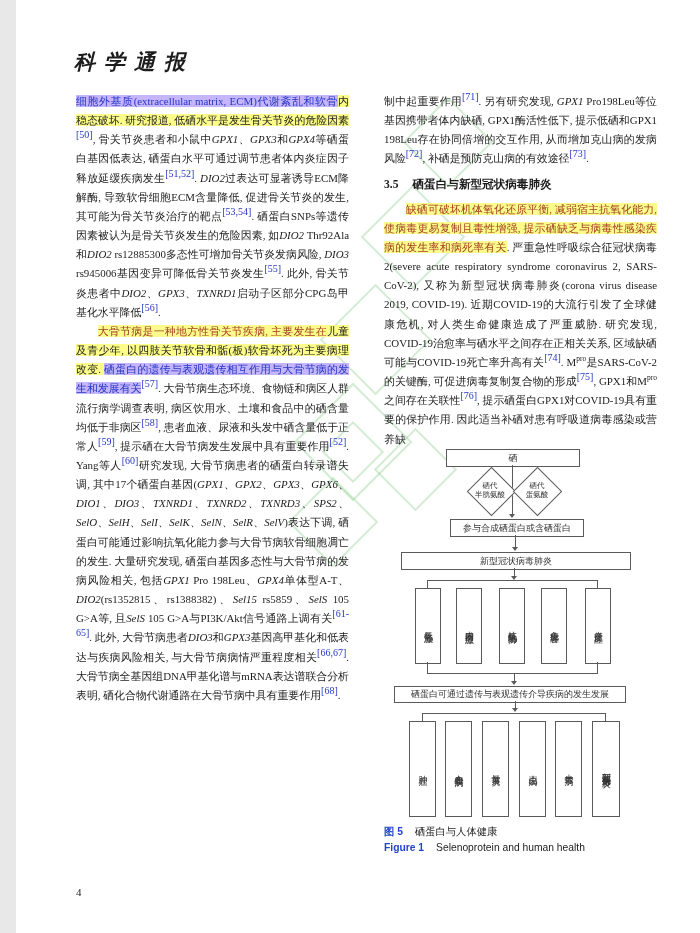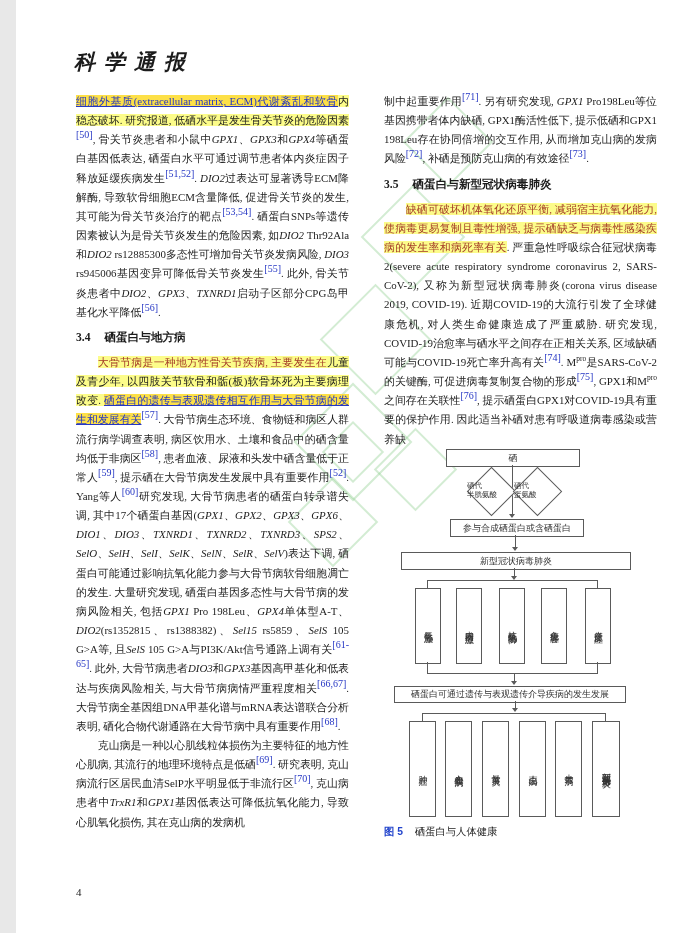--- a/index.html
+++ b/index.html
@@ -14,38 +14,38 @@
   .col{position:absolute;top:92px;width:273px;font-size:10.9px;line-height:19.15px;
        text-align:justify;z-index:1;overflow:hidden;}
   .col-left{left:60px;height:778px;}
   .col-right{left:368px;height:360px;}
   .para{margin:0;}
   .indent{text-indent:2em;}
   h3.sec{font-size:11.6px;font-weight:bold;margin:8px 0 7px 0;line-height:16px;text-indent:0;}
   h3.sec .num{margin-right:14px;}
   .i{font-style:italic;}
   .hl{background:#fcfc8a;}
-  .hlb{background:#fde047;color:#2536c4;text-decoration:underline;}
+  .hlb{background:#c4b5fd;color:#2536c4;}
   .hlr{background:#fcfc8a;color:#a33b28;}
   sup.sup{color:#2536c4;font-size:10px;line-height:0;}
   sup.supb{font-size:7.5px;line-height:0;color:inherit;}
   
   .pageno{position:absolute;left:60px;top:886px;font-size:11px;z-index:1;}
   
   .fig{position:absolute;left:368px;top:446px;width:273px;height:420px;z-index:1;}
   .fbox{position:absolute;border:1px solid #5a5a5a;background:#fff;display:flex;
         align-items:center;justify-content:center;font-size:9px;color:#333;
         font-family:"Liberation Sans","DejaVu Sans",sans-serif;}
   .vbox{writing-mode:vertical-rl;text-orientation:upright;letter-spacing:1px;}
   .fline{position:absolute;background:#5a5a5a;}
   .arr{position:absolute;width:0;height:0;border-left:3px solid transparent;
        border-right:3px solid transparent;border-top:4px solid #5a5a5a;}
   .diamond{position:absolute;width:33px;height:33px;border:1px solid #5a5a5a;background:#fff;
            transform:rotate(45deg);}
-  .dtext{position:absolute;width:46px;text-align:left;font-size:7.5px;line-height:8.5px;
+  .dtext{position:absolute;width:46px;text-align:center;font-size:7.5px;line-height:8.5px;
          color:#333;font-family:"Liberation Sans","DejaVu Sans",sans-serif;}
   .figcap{position:absolute;font-size:10.3px;line-height:15px;white-space:nowrap;
           font-family:"Liberation Sans","DejaVu Sans",sans-serif;}
   .figcap .lab{color:#2244cc;font-weight:bold;margin-right:12px;}
 </style>
 </head>
 <body>
 
 <div class="page">
 
@@ -54,23 +54,21 @@
   <div class="wm" style="left:320px;top:300px;width:75px;height:75px;"></div>
   <div class="wm" style="left:295px;top:400px;width:80px;height:80px;"></div>
   <div class="wm" style="left:315px;top:430px;width:40px;height:40px;"></div>
   <div class="wm" style="left:285px;top:490px;width:60px;height:60px;"></div>
   <div class="wm" style="left:370px;top:440px;width:55px;height:55px;"></div>
 
   <div class="logo">科学通报</div>
 
   <div class="col col-left">
     <p class="para"><span class="hlb">细胞外基质(extracellular matrix, ECM)代谢紊乱和软骨</span><span class="hl">内稳态破坏. 研究报道, 低硒水平是发生骨关节炎的危险因素</span><sup class="sup">[50]</sup><span>, 骨关节炎患者和小鼠中</span><span class="i">GPX1</span><span>、</span><span class="i">GPX3</span><span>和</span><span class="i">GPX4</span><span>等硒蛋白基因低表达, 硒蛋白水平可通过调节患者体内炎症因子释放延缓疾病发生</span><sup class="sup">[51,52]</sup><span>. </span><span class="i">DIO2</span><span>过表达可显著诱导ECM降解酶, 导致软骨细胞ECM含量降低, 促进骨关节炎的发生, 其可能为骨关节炎治疗的靶点</span><sup class="sup">[53,54]</sup><span>. 硒蛋白SNPs等遗传因素被认为是骨关节炎发生的危险因素, 如</span><span class="i">DIO2</span><span> Thr92Ala和</span><span class="i">DIO2</span><span> rs12885300多态性可增加骨关节炎发病风险, </span><span class="i">DIO3</span><span> rs945006基因变异可降低骨关节炎发生</span><sup class="sup">[55]</sup><span>. 此外, 骨关节炎患者中</span><span class="i">DIO2</span><span>、</span><span class="i">GPX3</span><span>、</span><span class="i">TXNRD1</span><span>启动子区部分CPG岛甲基化水平降低</span><sup class="sup">[56]</sup><span>.</span></p>
-    <h3 class="sec"><span class="num">3.4</span><span>硒蛋白与地方病</span></h3>
     <p class="para indent"><span class="hlr">大骨节病是一种地方性骨关节疾病, 主要发生在</span><span class="hl">儿童及青少年, 以四肢关节软骨和骺(板)软骨坏死为主要病理改变. </span><span class="hlb">硒蛋白的遗传与表观遗传相互作用与大骨节病的发生和发展有关</span><sup class="sup">[57]</sup><span>. 大骨节病生态环境、食物链和病区人群流行病学调查表明, 病区饮用水、土壤和食品中的硒含量均低于非病区</span><sup class="sup">[58]</sup><span>, 患者血液、尿液和头发中硒含量低于正常人</span><sup class="sup">[59]</sup><span>, 提示硒在大骨节病发生发展中具有重要作用</span><sup class="sup">[52]</sup><span>. Yang等人</span><sup class="sup">[60]</sup><span>研究发现, 大骨节病患者的硒蛋白转录谱失调, 其中17个硒蛋白基因(</span><span class="i">GPX1</span><span>、</span><span class="i">GPX2</span><span>、</span><span class="i">GPX3</span><span>、</span><span class="i">GPX6</span><span>、</span><span class="i">DIO1</span><span>、</span><span class="i">DIO3</span><span>、</span><span class="i">TXNRD1</span><span>、</span><span class="i">TXNRD2</span><span>、</span><span class="i">TXNRD3</span><span>、</span><span class="i">SPS2</span><span>、</span><span class="i">SelO</span><span>、</span><span class="i">SelH</span><span>、</span><span class="i">SelI</span><span>、</span><span class="i">SelK</span><span>、</span><span class="i">SelN</span><span>、</span><span class="i">SelR</span><span>、</span><span class="i">SelV</span><span>)表达下调, 硒蛋白可能通过影响抗氧化能力参与大骨节病软骨细胞凋亡的发生. 大量研究发现, 硒蛋白基因多态性与大骨节病的发病风险相关, 包括</span><span class="i">GPX1</span><span> Pro 198Leu、</span><span class="i">GPX4</span><span>单体型A-T、</span><span class="i">DIO2</span><span>(rs1352815、rs1388382)、</span><span class="i">Sel15</span><span> rs5859、</span><span class="i">SelS</span><span> 105 G&gt;A等, 且</span><span class="i">SelS</span><span> 105 G&gt;A与PI3K/Akt信号通路上调有关</span><sup class="sup">[61-65]</sup><span>. 此外, 大骨节病患者</span><span class="i">DIO3</span><span>和</span><span class="i">GPX3</span><span>基因高甲基化和低表达与疾病风险相关, 与大骨节病病情严重程度相关</span><sup class="sup">[66,67]</sup><span>. 大骨节病全基因组DNA甲基化谱与mRNA表达谱联合分析表明, 硒化合物代谢通路在大骨节病中具有重要作用</span><sup class="sup">[68]</sup><span>.</span></p>
-    <p class="para indent"><span>克山病是一种以心肌线粒体损伤为主要特征的地方性心肌病, 其流行的地理环境特点是低硒</span><sup class="sup">[69]</sup><span>. 研究表明, 克山病流行区居民血清SelP水平明显低于非流行区</span><sup class="sup">[70]</sup><span>, 克山病患者中</span><span class="i">TrxR1</span><span>和</span><span class="i">GPX1</span><span>基因低表达可降低抗氧化能力, 导致心肌氧化损伤, 其在克山病的发病机</span></p>
   </div>
 
   <div class="col col-right">
     <p class="para"><span>制中起重要作用</span><sup class="sup">[71]</sup><span>. 另有研究发现, </span><span class="i">GPX1</span><span> Pro198Leu等位基因携带者体内缺硒, GPX1酶活性低下, 提示低硒和GPX1 198Leu存在协同倍增的交互作用, 从而增加克山病的发病风险</span><sup class="sup">[72]</sup><span>, 补硒是预防克山病的有效途径</span><sup class="sup">[73]</sup><span>.</span></p>
     <h3 class="sec"><span class="num">3.5</span><span>硒蛋白与新型冠状病毒肺炎</span></h3>
     <p class="para indent"><span class="hlr">缺硒可破坏机体氧化还原平衡, 减弱宿主抗氧化能力, 使病毒更易复制且毒性增强, 提示硒缺乏与病毒性感染疾病的发生率和病死率有关</span><span>. 严重急性呼吸综合征冠状病毒2(severe acute respiratory syndrome coronavirus 2, SARS-CoV-2), 又称为新型冠状病毒肺炎(corona virus disease 2019, COVID-19). 近期COVID-19的大流行引发了全球健康危机, 对人类生命健康造成了严重威胁. 研究发现, COVID-19治愈率与硒水平之间存在正相关关系, 区域缺硒可能与COVID-19死亡率升高有关</span><sup class="sup">[74]</sup><span>. M</span><sup class="supb">pro</sup><span>是SARS-CoV-2的关键酶, 可促进病毒复制复合物的形成</span><sup class="sup">[75]</sup><span>, GPX1和M</span><sup class="supb">pro</sup><span>之间存在关联性</span><sup class="sup">[76]</sup><span>, 提示硒蛋白GPX1对COVID-19具有重要的保护作用. 因此适当补硒对患有呼吸道病毒感染或营养缺</span></p>
   </div>
 
   <div class="fig">
     <div class="fbox" style="left:62px;top:3px;width:132px;height:16px;">硒</div>
@@ -121,17 +119,18 @@
     <div class="fline" style="left:221px;top:267px;width:1px;height:8px;"></div>
 
     <div class="fbox vbox" style="left:25px;top:275px;width:25px;height:94px;">肿瘤</div>
     <div class="fbox vbox" style="left:61px;top:275px;width:25px;height:94px;">心血管疾病</div>
     <div class="fbox vbox" style="left:98px;top:275px;width:25px;height:94px;">骨关节炎</div>
     <div class="fbox vbox" style="left:135px;top:275px;width:25px;height:94px;">克山病</div>
     <div class="fbox vbox" style="left:171px;top:275px;width:25px;height:94px;">大骨节病</div>
     <div class="fbox vbox" style="left:208px;top:275px;width:26px;height:94px;">新型冠状病毒肺炎</div>
 
     <div class="figcap" style="left:0px;top:378px;"><span class="lab">图 5</span><span>硒蛋白与人体健康</span></div>
+    <div class="figcap" style="left:0px;top:394px;"><span class="lab">Figure 1</span><span>Selenoprotein and human health</span></div>
   </div>
 
   <div class="pageno">4</div>
 
 </div>
 
 </body></html>

